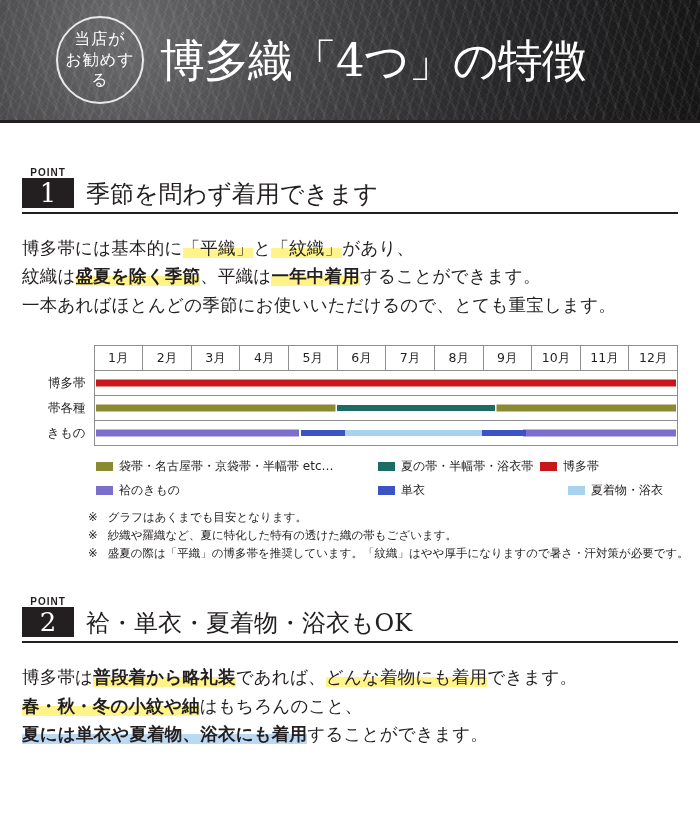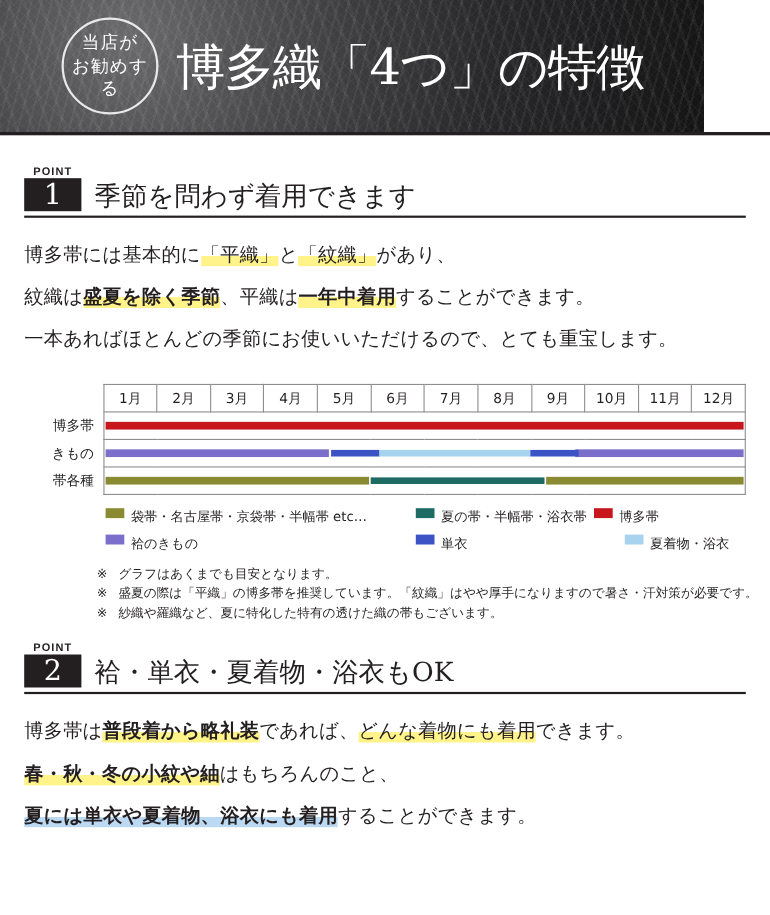--- a/index.html
+++ b/index.html
@@ -9,21 +9,21 @@
     height: 832px;
     background: #ffffff;
     font-family: "Liberation Sans", sans-serif;
     color: #231f20;
     overflow: hidden;
   }
 
   
   .hero {
     position: relative;
-    width: 640px;
+    width: 700px;
     height: 120px;
     background:
       repeating-linear-gradient(105deg, rgba(255,255,255,0.055) 0 2px, rgba(0,0,0,0) 2px 9px),
       repeating-linear-gradient(72deg, rgba(255,255,255,0.045) 0 3px, rgba(0,0,0,0) 3px 14px),
       radial-gradient(circle at 18% 30%, #6e6e70 0%, #4a4a4c 28%, #2a2a2c 62%, #151516 100%),
       #19191a;
     overflow: hidden;
   }
   .hero:before {
     content: "";
@@ -72,21 +72,21 @@
     width: 700px;
     height: 3px;
     background: #231f20;
   }
 
   
   .point-head {
     display: flex;
     align-items: flex-end;
     border-bottom: 2px solid #231f20;
-    margin: 0 22px;
+    margin: 16px 22px;
     padding-bottom: 4px;
   }
   .point-badge {
     width: 52px;
     flex: 0 0 auto;
     text-align: center;
     margin-right: 12px;
   }
   .point-badge .plabel {
     font-size: 10px;
@@ -114,21 +114,20 @@
   }
 
   
   .body-block { margin: 20px 22px 0 22px; }
   .body-line {
     font-size: 17.5px;
     line-height: 1.62;
     letter-spacing: 0.2px;
     font-family: "DejaVu Sans", sans-serif;
     white-space: nowrap;
-    margin-top: 10px;
   }
   .body-line .mk-y { background: linear-gradient(to top, #fff38a 48%, rgba(255,255,255,0) 48%); }
   .body-line .mk-b { background: linear-gradient(to top, #bcd9f3 48%, rgba(255,255,255,0) 48%); }
   .body-line .bold { font-weight: bold; }
 
   
   .chart-wrap { margin: 26px 22px 0 22px; }
   table.season {
     border-collapse: collapse;
     width: 656px;
@@ -177,21 +176,21 @@
     margin: 12px 0 0 74px;
     width: 600px;
   }
   .legend-row {
     display: flex;
     align-items: center;
     margin-bottom: 7px;
   }
   .legend-item {
     display: flex;
-    align-items: flex-start;
+    align-items: center;
     font-size: 12px;
     font-family: "DejaVu Sans", sans-serif;
     white-space: nowrap;
   }
   .legend-item .sw {
     width: 17px;
     height: 9px;
     margin-right: 6px;
     flex: 0 0 auto;
   }
@@ -260,36 +259,36 @@
       </tr>
     </thead>
     <tbody>
       <tr>
         <th class="rowlab">博多帯</th>
         <td class="barcell" colspan="12">
           <span class="bar" style="left:1px; right:1px; background:#c8161d;"></span>
         </td>
       </tr>
       <tr>
+        <th class="rowlab">帯各種</th>
+        <td class="barcell" colspan="12">
+          <span class="bar" style="left:1px; right:1px; background:#8a8a32;"></span>
+          <span class="bar thin" style="left:41.6%; width:27.2%; background:#1d6b63; box-shadow:0 0 0 1.5px #ffffff;"></span>
+        </td>
+      </tr>
+      <tr>
         <th class="rowlab">きもの</th>
         <td class="barcell" colspan="12">
           <span class="bar" style="left:1px; width:35%; background:#7c6ecb;"></span>
           <span class="bar" style="left:73.5%; right:1px; background:#7c6ecb;"></span>
           <span class="bar thin" style="left:35.5%; width:7.5%; background:#3b53c4;"></span>
           <span class="bar thin" style="left:66.5%; width:7.5%; background:#3b53c4;"></span>
           <span class="bar thin" style="left:43%; width:23.5%; background:#a8d3ef;"></span>
         </td>
       </tr>
-      <tr>
-        <th class="rowlab">帯各種</th>
-        <td class="barcell" colspan="12">
-          <span class="bar" style="left:1px; right:1px; background:#8a8a32;"></span>
-          <span class="bar thin" style="left:41.6%; width:27.2%; background:#1d6b63; box-shadow:0 0 0 1.5px #ffffff;"></span>
-        </td>
-      </tr>
     </tbody>
   </table>
 
   <div class="legend">
     <div class="legend-row">
       <div class="legend-item" style="width:282px">
         <span class="sw" style="background:#8a8a32;"></span>
         <span>袋帯・名古屋帯・京袋帯・半幅帯 etc…</span>
       </div>
       <div class="legend-item" style="width:162px">
@@ -315,24 +314,24 @@
         <span>夏着物・浴衣</span>
       </div>
     </div>
   </div>
 
   <div class="notes">
     <div class="note-line">
       <span class="nmark">※</span><span>グラフはあくまでも目安となります。</span>
     </div>
     <div class="note-line">
+      <span class="nmark">※</span><span>紗織や羅織など、夏に特化した特有の透けた織の帯もございます。</span>
+    </div>
+    <div class="note-line">
       <span class="nmark">※</span><span>盛夏の際は「平織」の博多帯を推奨しています。「紋織」はやや厚手になりますので暑さ・汗対策が必要です。</span>
-    </div>
-    <div class="note-line">
-      <span class="nmark">※</span><span>紗織や羅織など、夏に特化した特有の透けた織の帯もございます。</span>
     </div>
   </div>
 </div>
 
 <div style="height:18px"></div>
 <div class="point-head">
   <div class="point-badge">
     <div class="plabel">POINT</div>
     <div class="pnum">2</div>
   </div>

